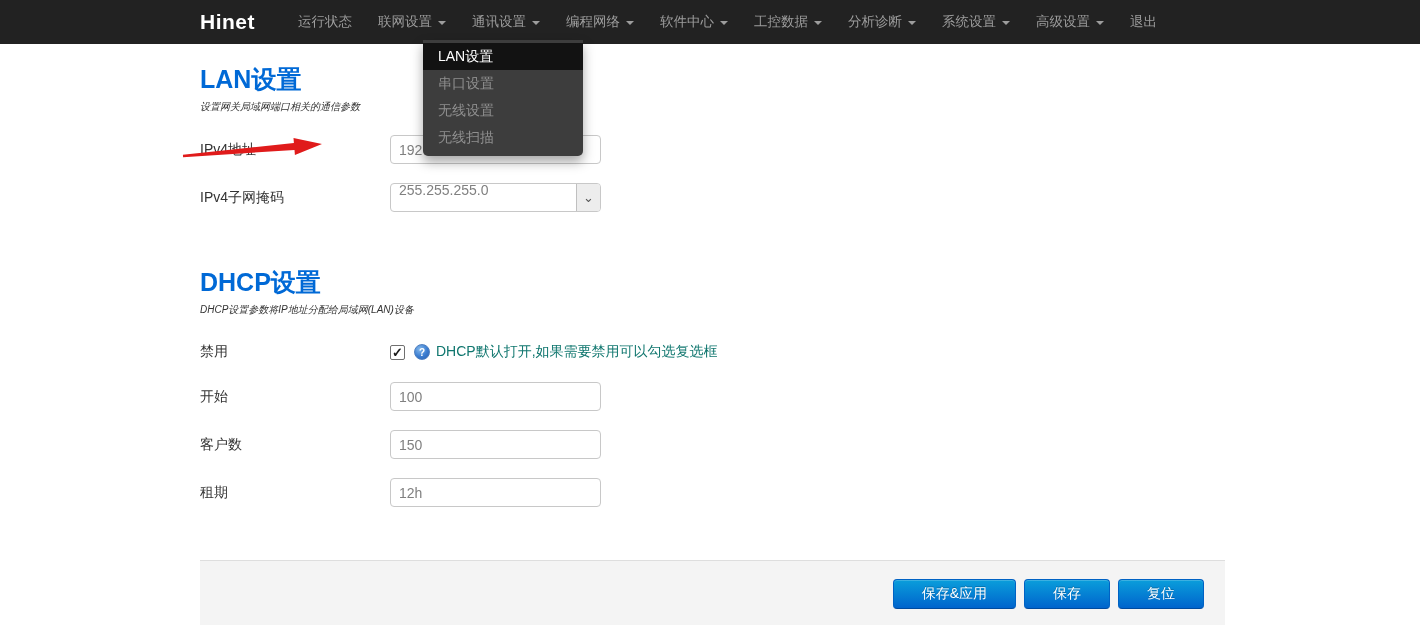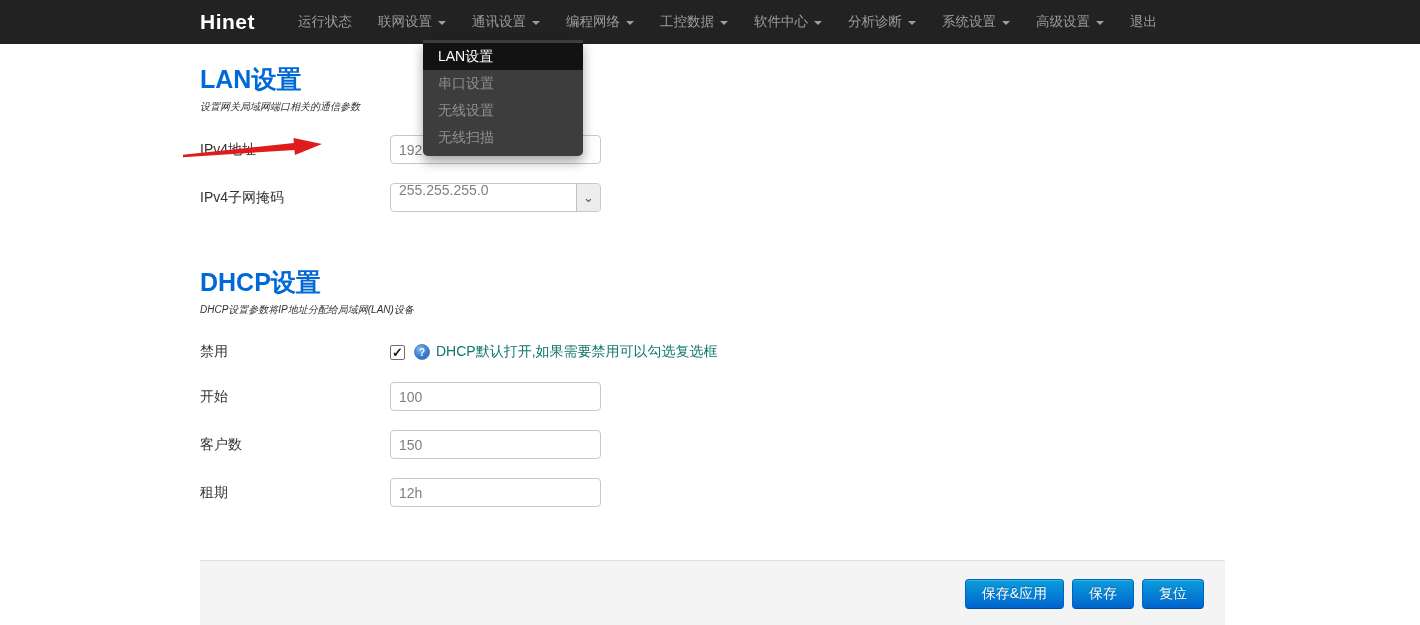--- a/index.html
+++ b/index.html
@@ -92,21 +92,21 @@
 
   
   .page-actions {
     margin-top:53px; width:1025px; height:66px; background:#f4f4f4;
     border-top:1px solid #dedede; display:flex; align-items:center;
     justify-content:flex-end; padding-right:21px;
   }
   .btn {
     background:linear-gradient(#0a9edb, #0064cd);
     border:1px solid #0062c4; border-bottom-color:#004a9e;
-    color:#ffffff; font-size:14px; border-radius:4px; padding:5px 16px;
+    color:#ffffff; font-size:14px; border-radius:4px; padding:5px 28px;
     margin-left:8px; cursor:pointer; font-family:"Liberation Sans", sans-serif;
     text-shadow:0 -1px 0 rgba(0,0,0,0.25);
     box-shadow:inset 0 1px 0 rgba(255,255,255,0.2);
   }
 
   
   .arrow-svg { position:absolute; left:180px; top:128px; z-index:5; }
 </style>
 </head>
 <body>
@@ -123,25 +123,25 @@
       </a>
     <a class="nav-item">
         <span>通讯设置</span>
         <span class="caret"></span>
       </a>
     <a class="nav-item">
         <span>编程网络</span>
         <span class="caret"></span>
       </a>
     <a class="nav-item">
+        <span>软件中心</span>
+        <span class="caret"></span>
+      </a>
+    <a class="nav-item">
         <span>工控数据</span>
-        <span class="caret"></span>
-      </a>
-    <a class="nav-item">
-        <span>软件中心</span>
         <span class="caret"></span>
       </a>
     <a class="nav-item">
         <span>分析诊断</span>
         <span class="caret"></span>
       </a>
     <a class="nav-item">
         <span>系统设置</span>
         <span class="caret"></span>
       </a>

